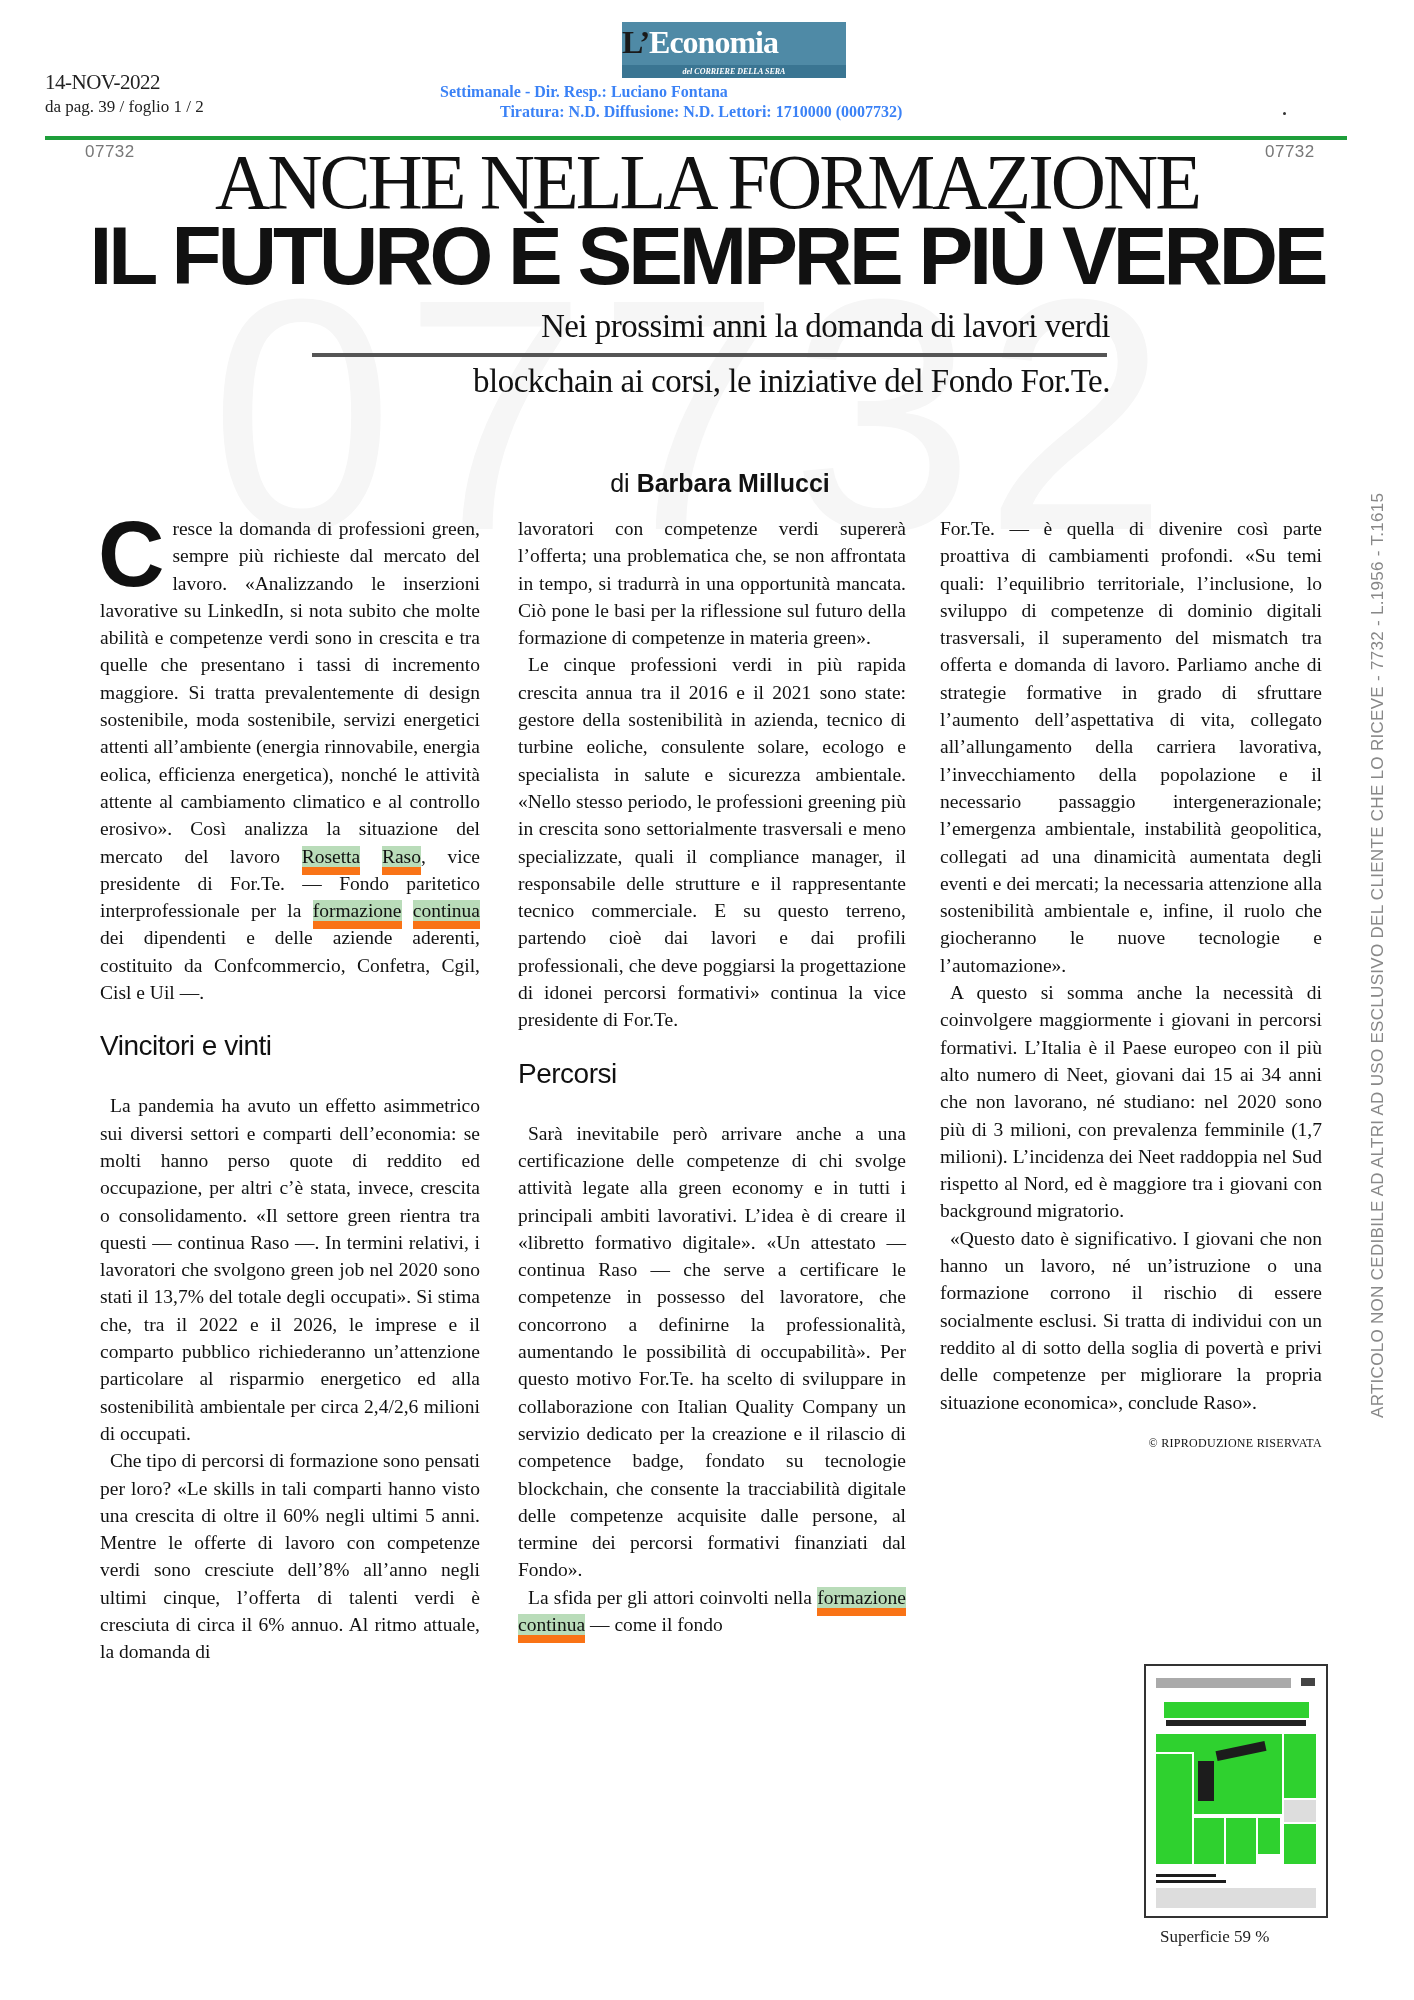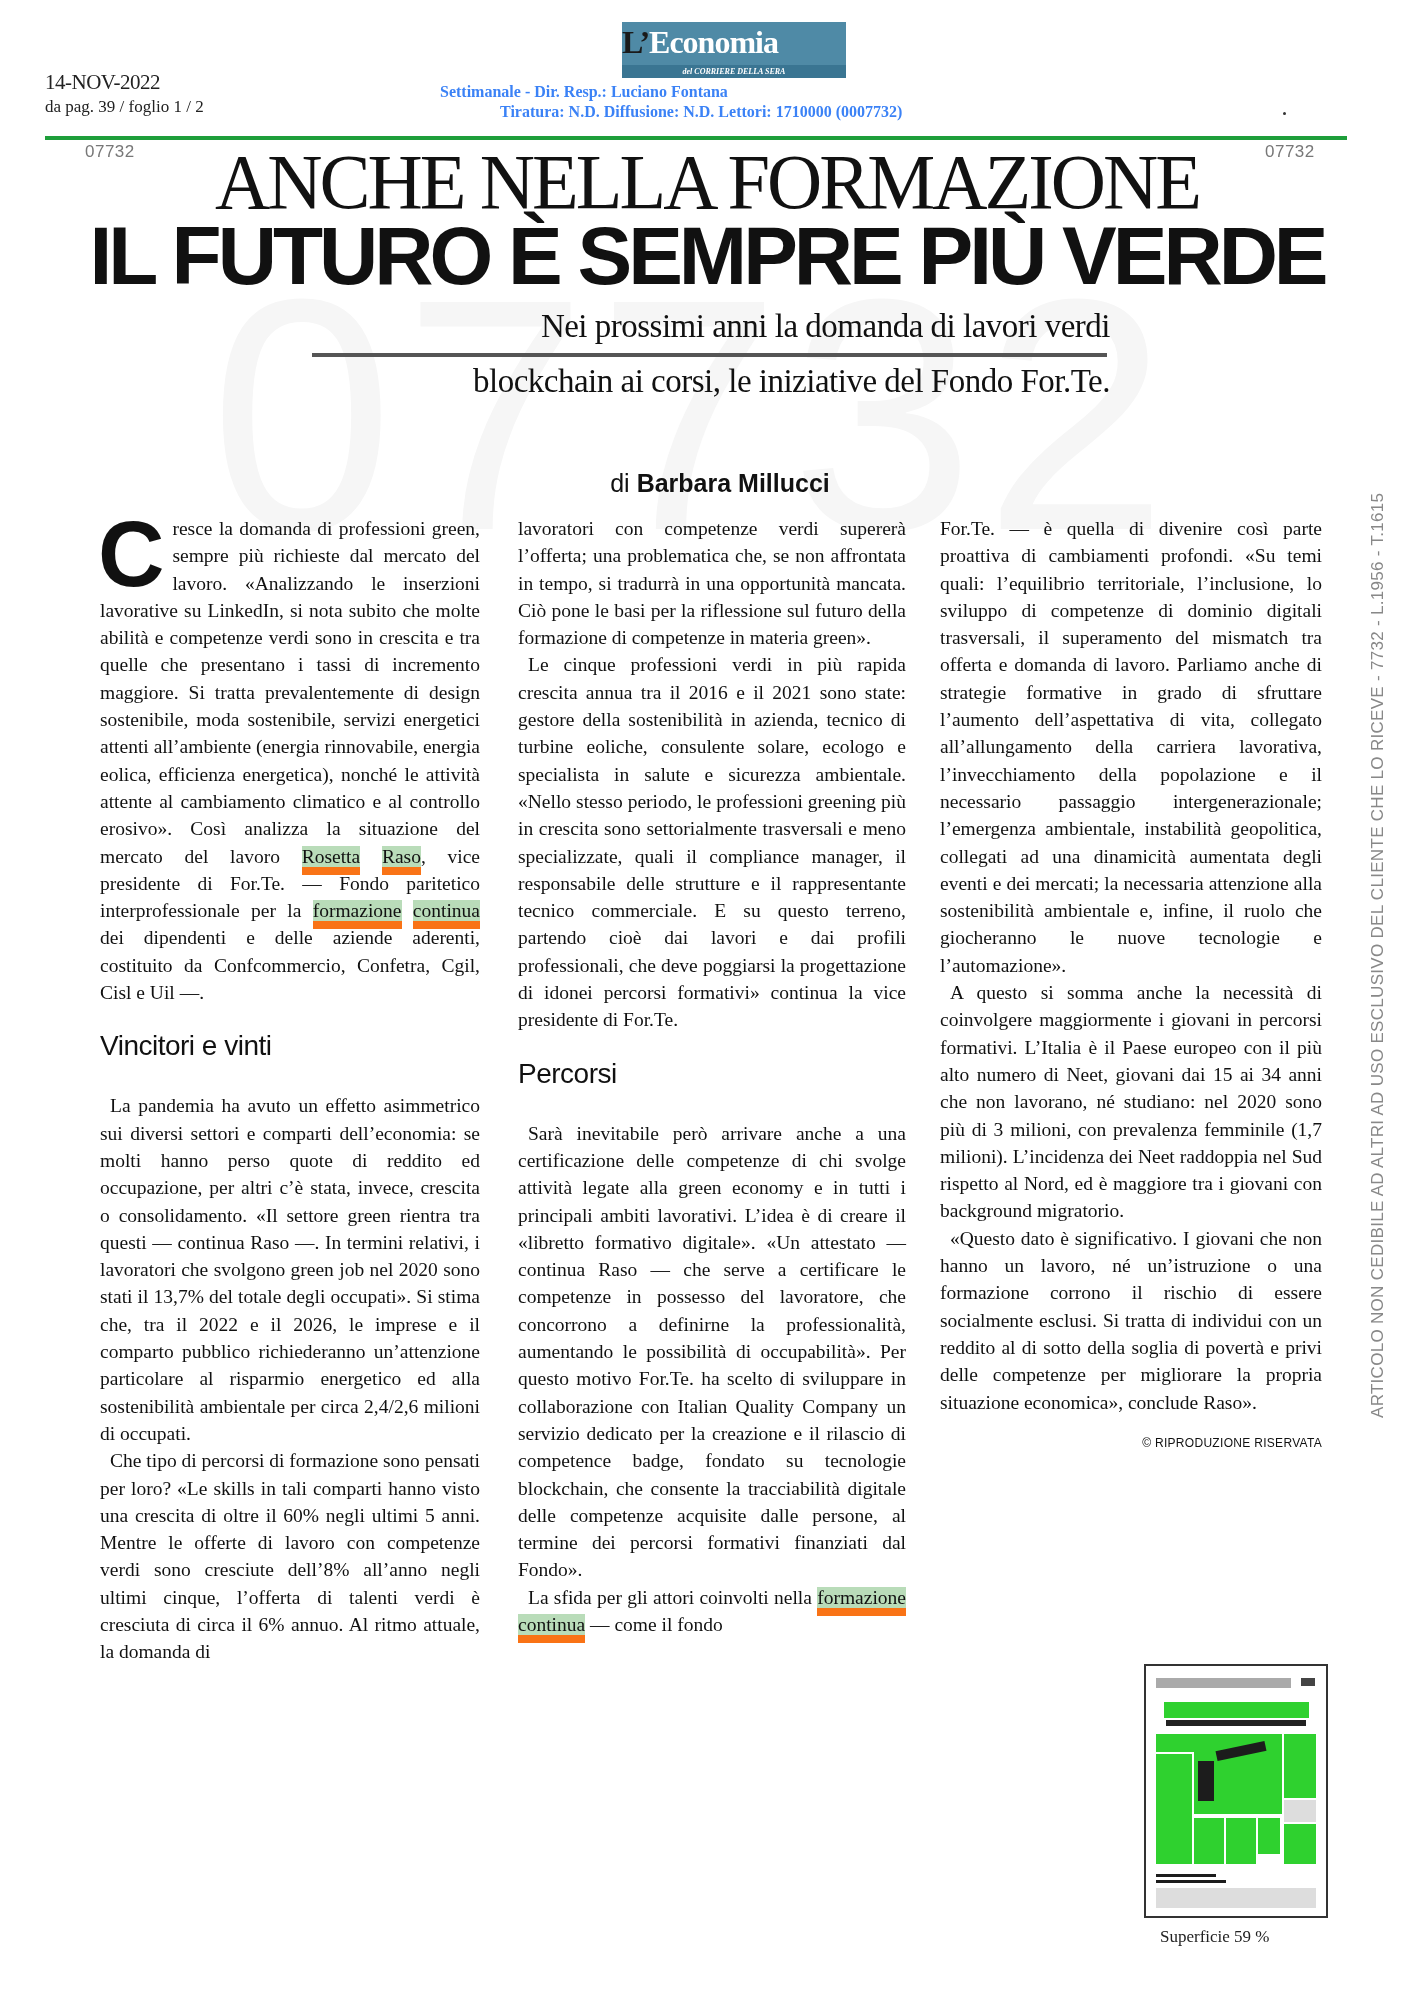--- a/index.html
+++ b/index.html
@@ -28,21 +28,21 @@
   .byline b { font-weight:bold; }
   .col { top:515px; font-size:19.5px; line-height:27.3px; text-align:justify; hyphens:none; z-index:1; }
   .col p { margin:0; text-indent:10px; }
   .col p.first { text-indent:0; }
   .c1 { left:100px; width:380px; }
   .c2 { left:518px; width:388px; }
   .c3 { left:940px; width:382px; }
   .dropcap { float:left; font-family:"Liberation Sans",sans-serif; font-weight:bold; font-size:92px; line-height:74px; margin:2px 8px 0 -2px; }
   .subhead { font-family:"Liberation Sans",sans-serif; font-size:28px; font-weight:normal; margin:24px 0 30px 0; line-height:32px; letter-spacing:-0.5px; text-align:left; }
   .hl { background:#b9dcb9; border-bottom:8px solid #f97316; }
-  .copyright { font-family:Liberation Sans, sans-serif; font-size:12px; text-align:right; margin-top:14px; letter-spacing:0.3px; }
+  .copyright { font-family:Liberation Serif, serif; font-size:12px; text-align:right; margin-top:14px; letter-spacing:0.3px; }
   .vertical { left:1368px; top:1418px; transform-origin:0 0; transform:rotate(-90deg); white-space:nowrap; font-family:"Liberation Sans",sans-serif; font-size:17px; color:#888; letter-spacing:0.3px; }
   .thumb { left:1144px; top:1664px; width:180px; height:250px; border:2px solid #333; background:#fff; overflow:hidden; }
   .thumb .t-bar { position:absolute; left:10px; top:12px; width:135px; height:10px; background:#aaa; }
   .thumb .t-pg { position:absolute; left:155px; top:12px; width:14px; height:8px; background:#444; }
   .thumb .t-title { position:absolute; left:18px; top:36px; width:145px; height:16px; background:#2fd12f; }
   .thumb .t-title2 { position:absolute; left:18px; top:52px; width:145px; height:10px; background:#fff; }
   .thumb .t-title2:after { content:""; position:absolute; left:2px; top:2px; width:140px; height:6px; background:#222; }
   .thumb .g { position:absolute; background:#2fd12f; }
   .thumb .w { position:absolute; background:#ddd; }
   .thumb .k { position:absolute; background:#1c1c1c; }

